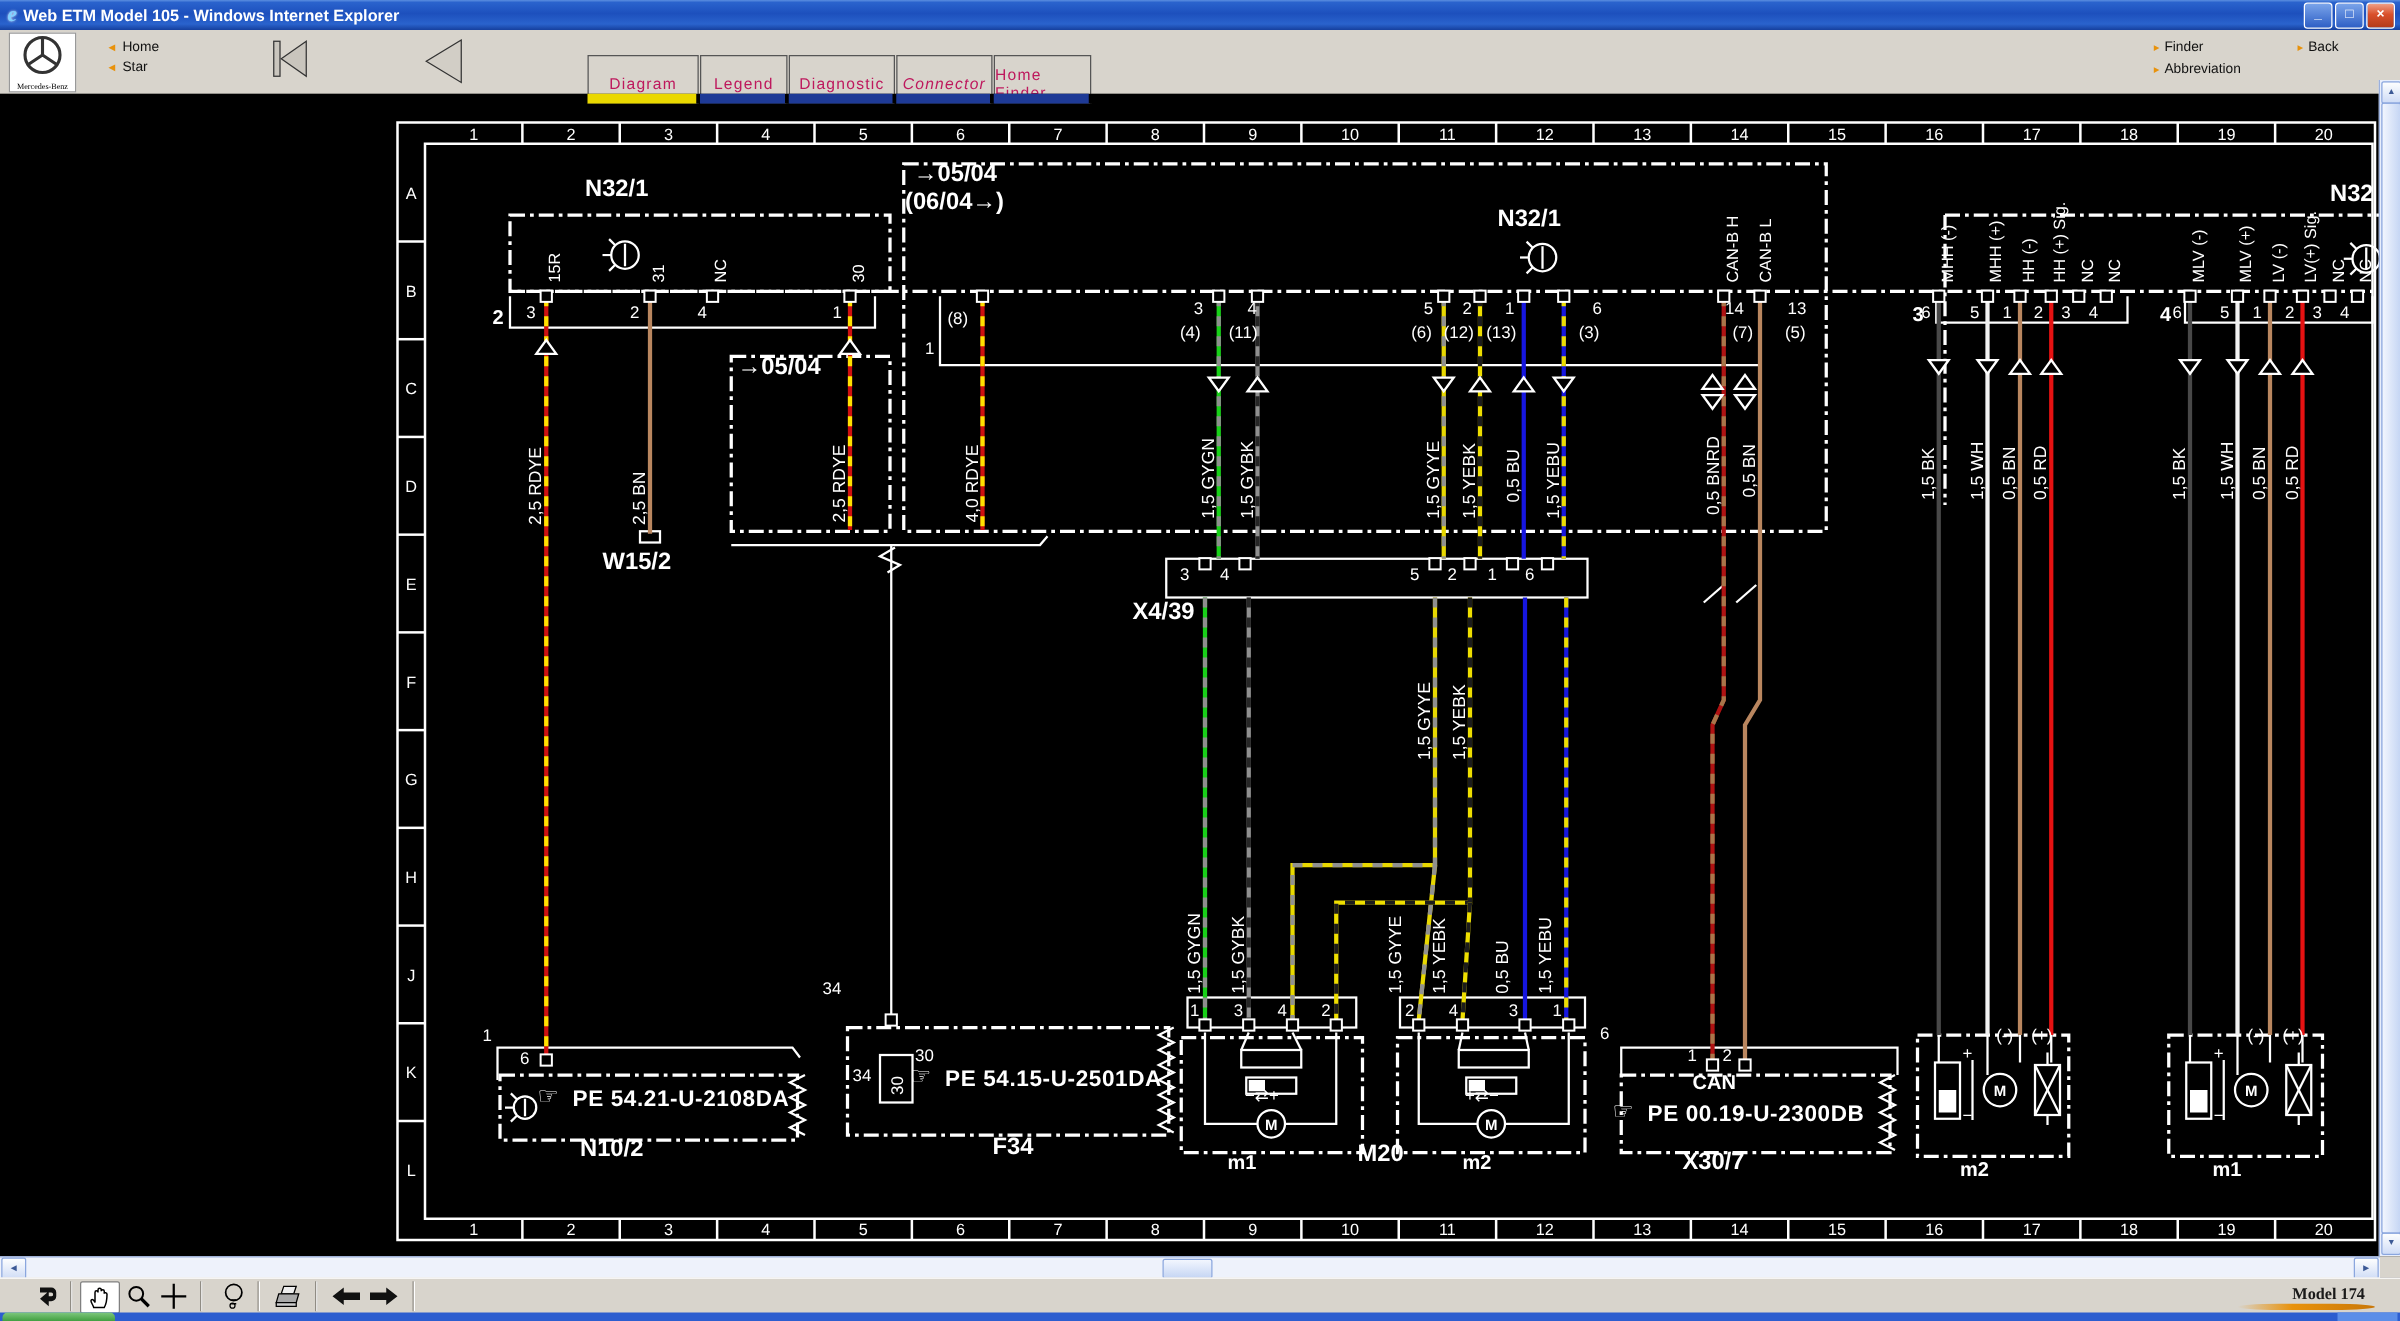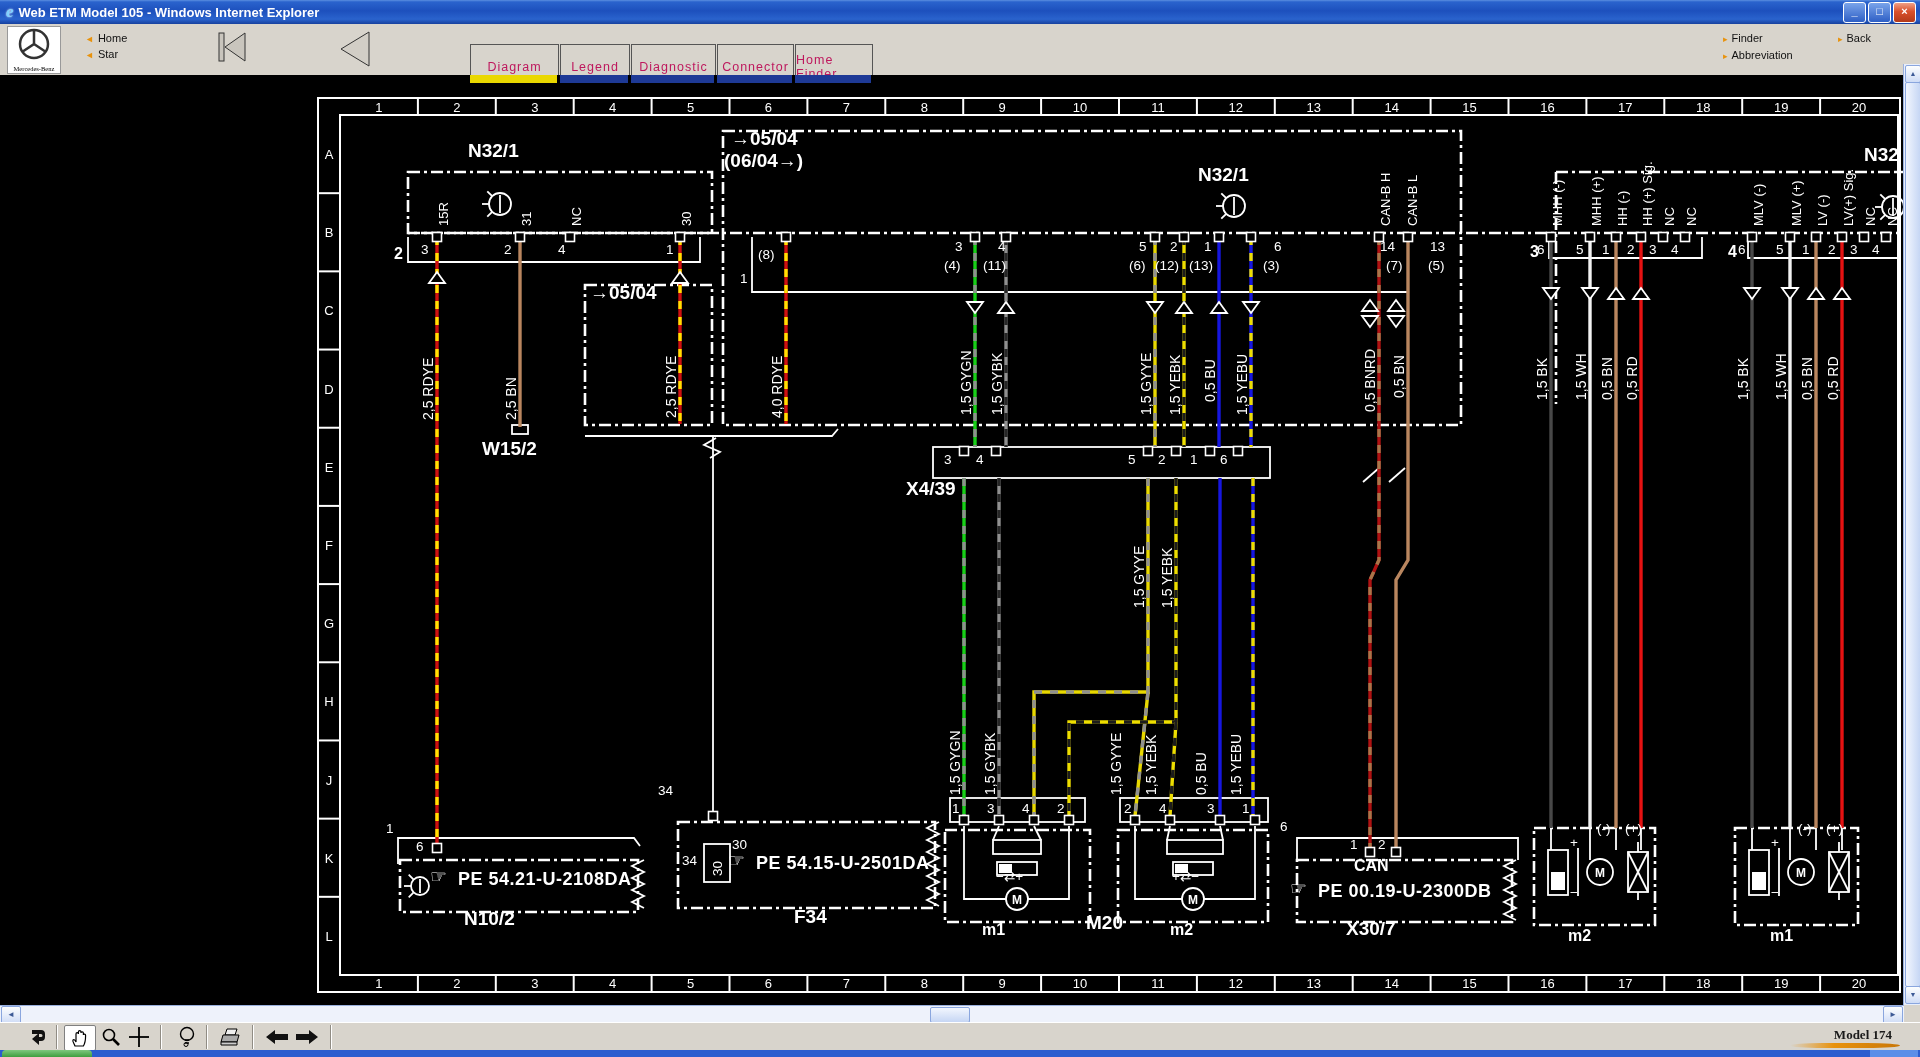--- a/index.html
+++ b/index.html
@@ -106,21 +106,21 @@
     <rect x="4" y="4" width="5" height="28" fill="#c9c5bd" stroke="#333"></rect>
     <polygon points="30,4 10,18 30,32" fill="#c9c5bd" stroke="#333"></polygon>
   </svg>
   <svg class="navico" width="40" height="40" style="left:335px;">
     <polygon points="34,3 6,20 34,37" fill="#d2cec6" stroke="#333"></polygon>
   </svg>
   <div id="tabbar">
       <div class="tab" style="left: 470px; width: 87px;">Diagram</div>
       <div class="tab" style="left: 560px; width: 68px;">Legend</div>
       <div class="tab" style="left: 631px; width: 83px;">Diagnostic</div>
-      <div class="tab" style="left: 717px; width: 75px;">Connector</div>
+      <div class="tab" style="left: 717px; width: 75px; font-style: italic;">Connector</div>
       <div class="tab" style="left: 795px; width: 76px;">Home Finder</div>
     </div>
   <div class="lnk" style="left:1723px;top:8px;">
     <span class="mk">▸</span><span>Finder</span>
   </div>
   <div class="lnk" style="left:1838px;top:8px;">
     <span class="mk">▸</span><span>Back</span>
   </div>
   <div class="lnk" style="left:1723px;top:25px;">
     <span class="mk">▸</span><span>Abbreviation</span>

